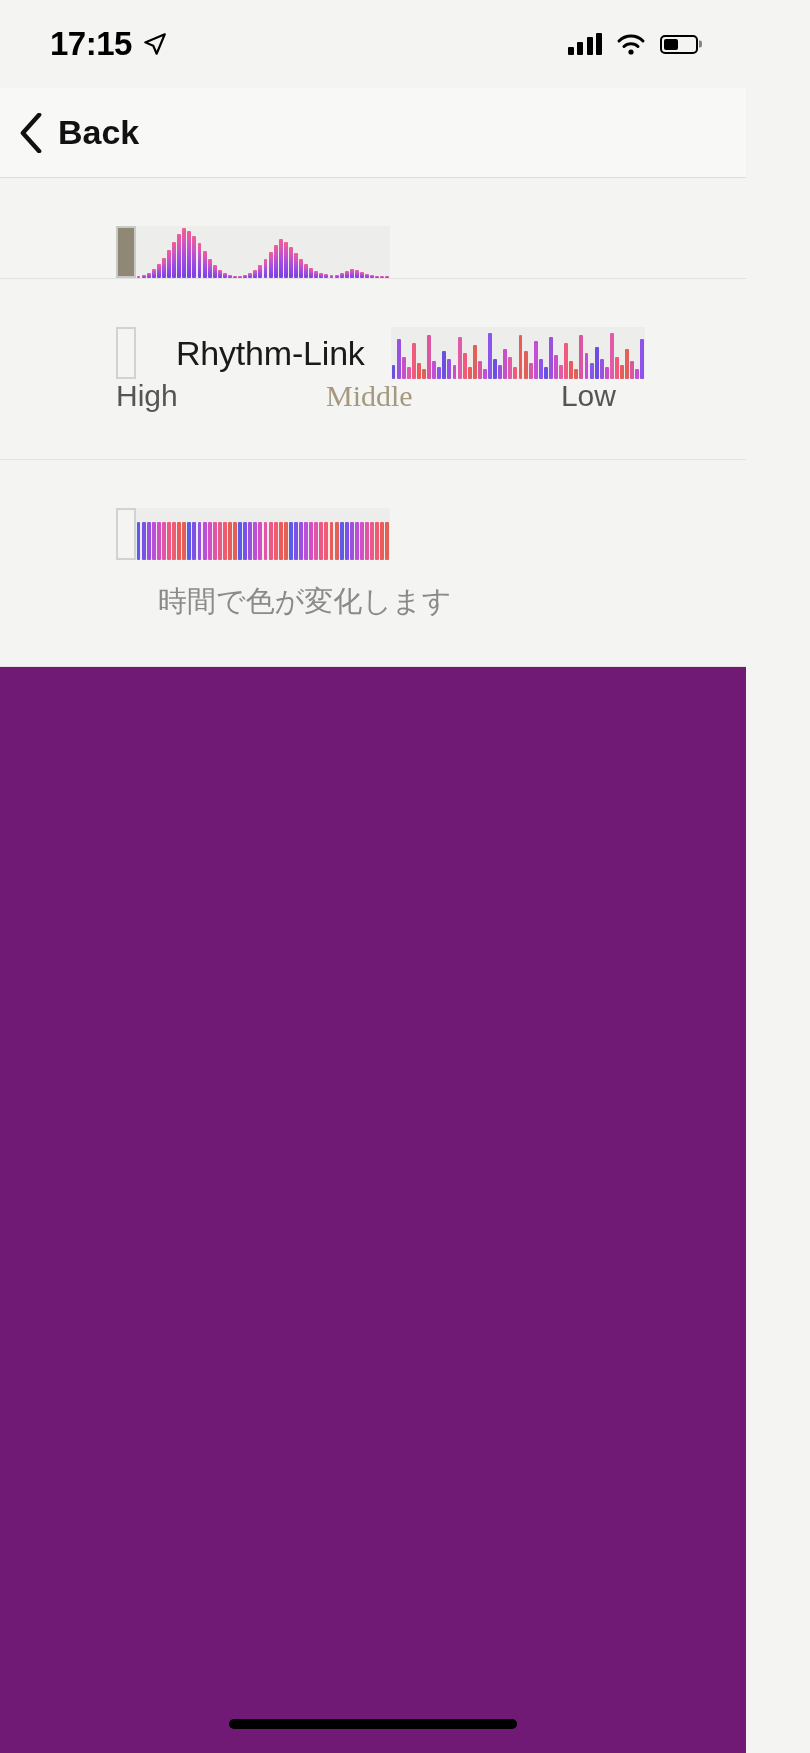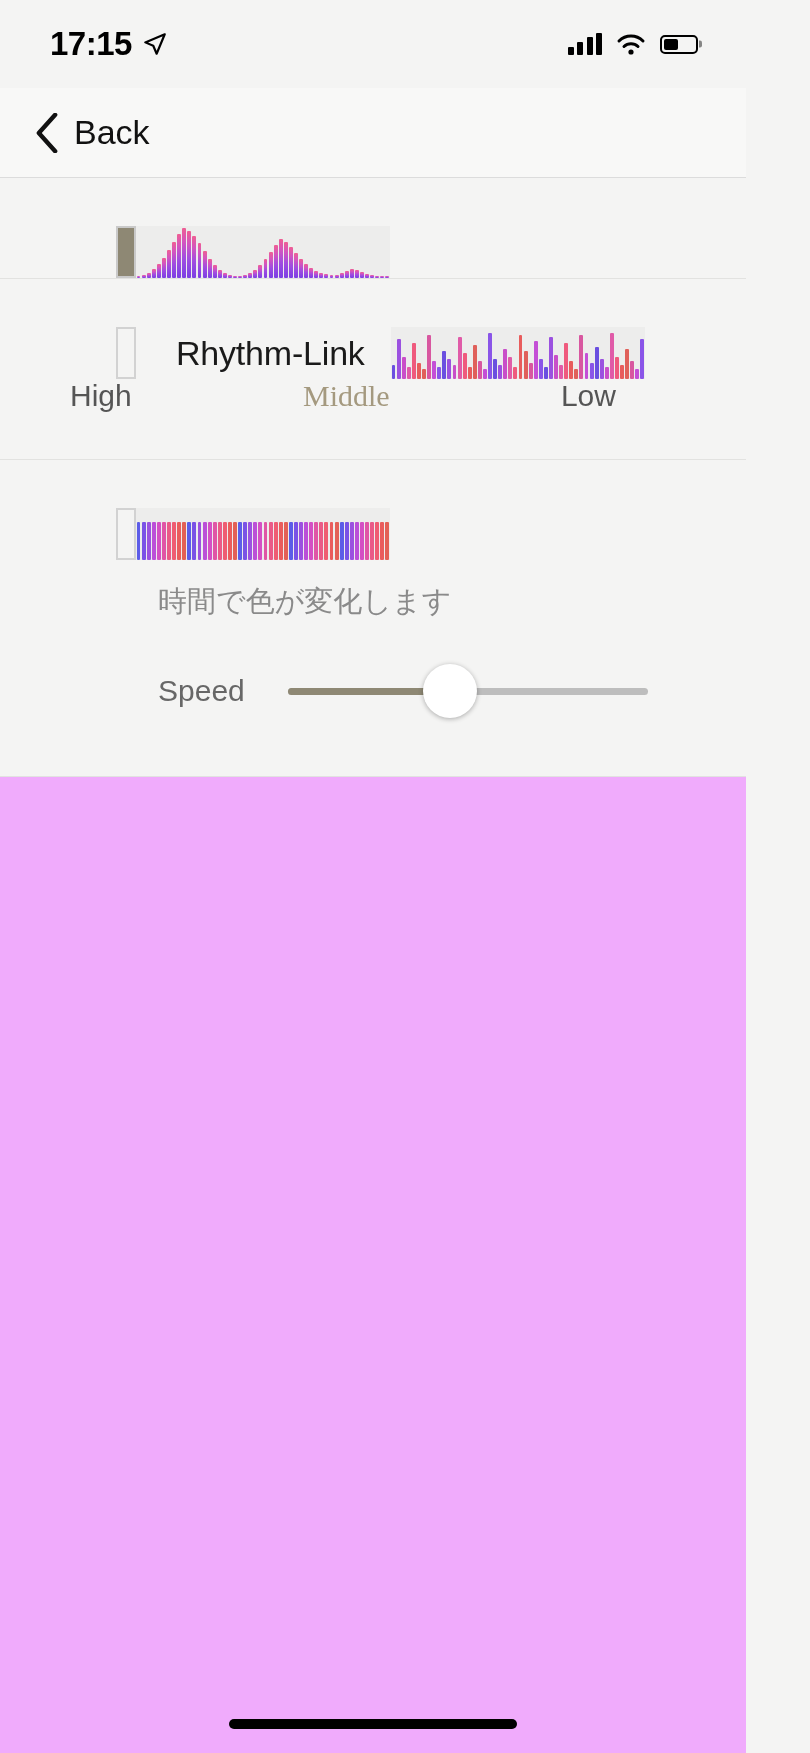--- a/index.html
+++ b/index.html
@@ -3,21 +3,21 @@
 <meta charset="utf-8">
 <style>
   * { margin:0; padding:0; box-sizing:border-box; }
   html, body {
     width:810px; height:1753px;
     background:#f4f4f3;
     font-family:"Liberation Sans", sans-serif;
     -webkit-font-smoothing:antialiased;
     overflow:hidden;
   }
-  .screen { position:relative; width:746px; height:1753px; background:#f0abfc; }
+  .screen { position:relative; width:746px; height:1753px; background:#701a75; }
 
   
   .statusbar {
     position:relative; height:88px; background:#f4f4f3;
     display:flex; align-items:center; justify-content:space-between;
     padding:0 48px 0 50px;
   }
   .status-left { display:flex; align-items:center; gap:10px; }
   .status-time { font-size:33px; font-weight:600; color:#000; letter-spacing:-0.5px; }
   .loc-arrow { width:26px; height:26px; display:block; }
@@ -35,21 +35,21 @@
              transform:translateY(-50%); width:3px; height:7px;
              background:rgba(0,0,0,0.45); border-radius:0 2px 2px 0; }
   .battery .lvl { height:100%; background:#000; border-radius:2px; width:48%; }
 
   
   .navbar {
     position:relative; height:90px; background:#f8f8f7;
     border-bottom:1px solid #dcdcdc;
     display:flex; align-items:center;
   }
-  .back-btn { display:flex; align-items:center; gap:14px; padding-left:34px; cursor:pointer; }
+  .back-btn { display:flex; align-items:center; gap:14px; padding-left:18px; cursor:pointer;font-weight:bold; }
   .chev { width:26px; height:40px; display:block; }
   .back-label { font-size:34px; color:#111; letter-spacing:0px; }
   .nav-title {
     position:absolute; left:0; right:0; text-align:center;
     font-size:32px; font-weight:600; color:#111; pointer-events:none;
   }
 
   
   .section { border-bottom:1px solid #e2e2e0; background:#f4f4f3; }
   .section:last-of-type { border-bottom:none; }
@@ -66,21 +66,21 @@
   .wave-panel {
     width:254px; height:52px; background:#ededec; flex:none;
     display:flex; align-items:flex-end; overflow:hidden;
   }
   .wave-panel .bar { flex:1 1 auto; margin:0 0.6px; border-radius:1px; }
   .row-desc {
     margin:22px 0 0 158px; font-size:29px; color:#8a8a8a; padding-bottom:44px;
   }
 
   
-  .hml { display:flex; padding:0 0 46px 0; margin-left:70px; margin-right:130px;
+  .hml { display:flex; padding:0 0 46px 0; margin-left:116px; margin-right:130px;
          justify-content:space-between; }
   .hml span { font-size:30px; color:#555; cursor:pointer; }
   .hml span.sel { color:#a4997f;font-family:Liberation Serif, serif; }
 
   
   .speed-row { display:flex; align-items:center; padding:0 0 60px 0; margin-left:158px; }
   .speed-label { font-size:30px; color:#676767; width:130px; flex:none; }
   .slider { position:relative; width:360px; height:50px; display:flex; align-items:center; cursor:pointer; }
   .slider .track { position:absolute; left:0; right:0; height:7px; background:#bdbdbd; border-radius:4px; }
   .slider .fill { position:absolute; left:0; height:7px; background:#8e8874; border-radius:4px; }
@@ -307,24 +307,16 @@
           <div class="bar" style="height: 73.0769%; background: rgb(187, 79, 216);"></div>
           <div class="bar" style="height: 73.0769%; background: rgb(212, 79, 196);"></div>
           <div class="bar" style="height: 73.0769%; background: rgb(224, 85, 166);"></div>
           <div class="bar" style="height: 73.0769%; background: rgb(234, 90, 135);"></div>
           <div class="bar" style="height: 73.0769%; background: rgb(239, 92, 114);"></div>
           <div class="bar" style="height: 73.0769%; background: rgb(234, 92, 92);"></div>
           <div class="bar" style="height: 73.0769%; background: rgb(227, 96, 86);"></div>
         </div>
     </div>
     <div class="row-desc">時間で色が変化します</div>
-    <div class="speed-row">
-      <div class="speed-label">Speed</div>
-      <div class="slider">
-        <div class="track"></div>
-        <div class="fill" id="speed-fill" style="width: 45%;"></div>
-        <div class="knob" id="speed-knob" style="left: 45%;"></div>
-      </div>
-    </div>
   </div>
 
   <div class="home-ind"></div>
 </div>
 
 </body></html>

